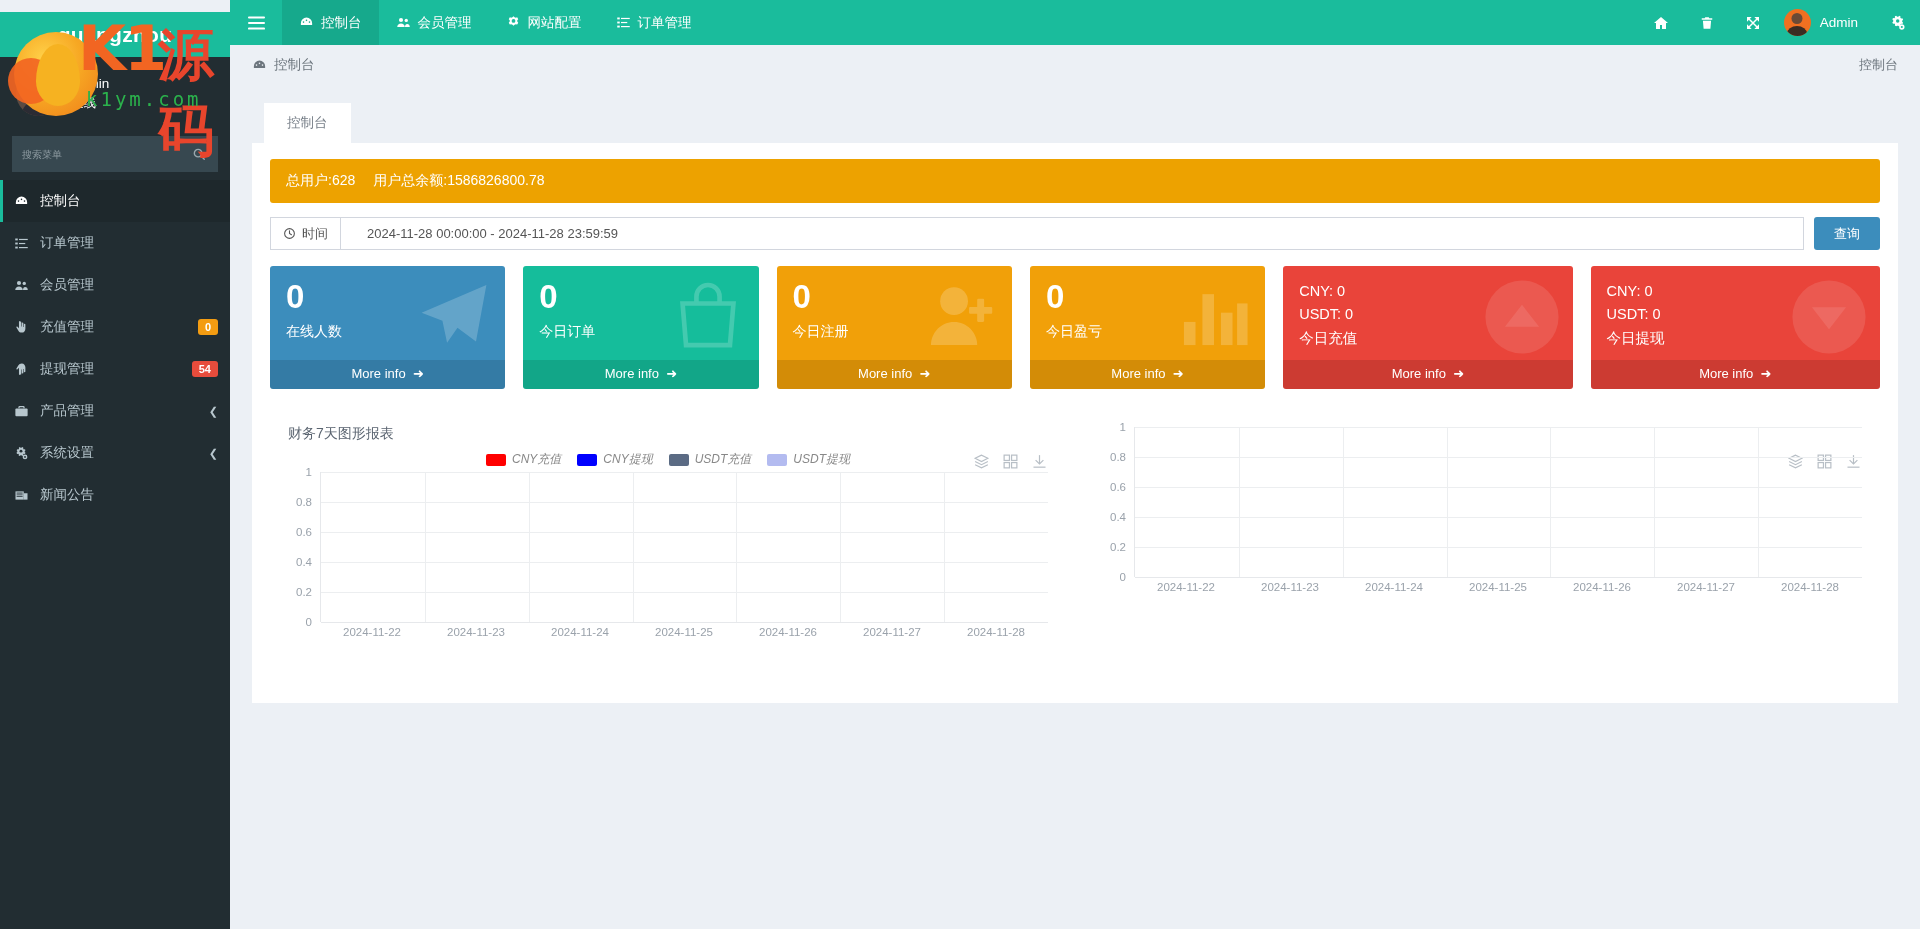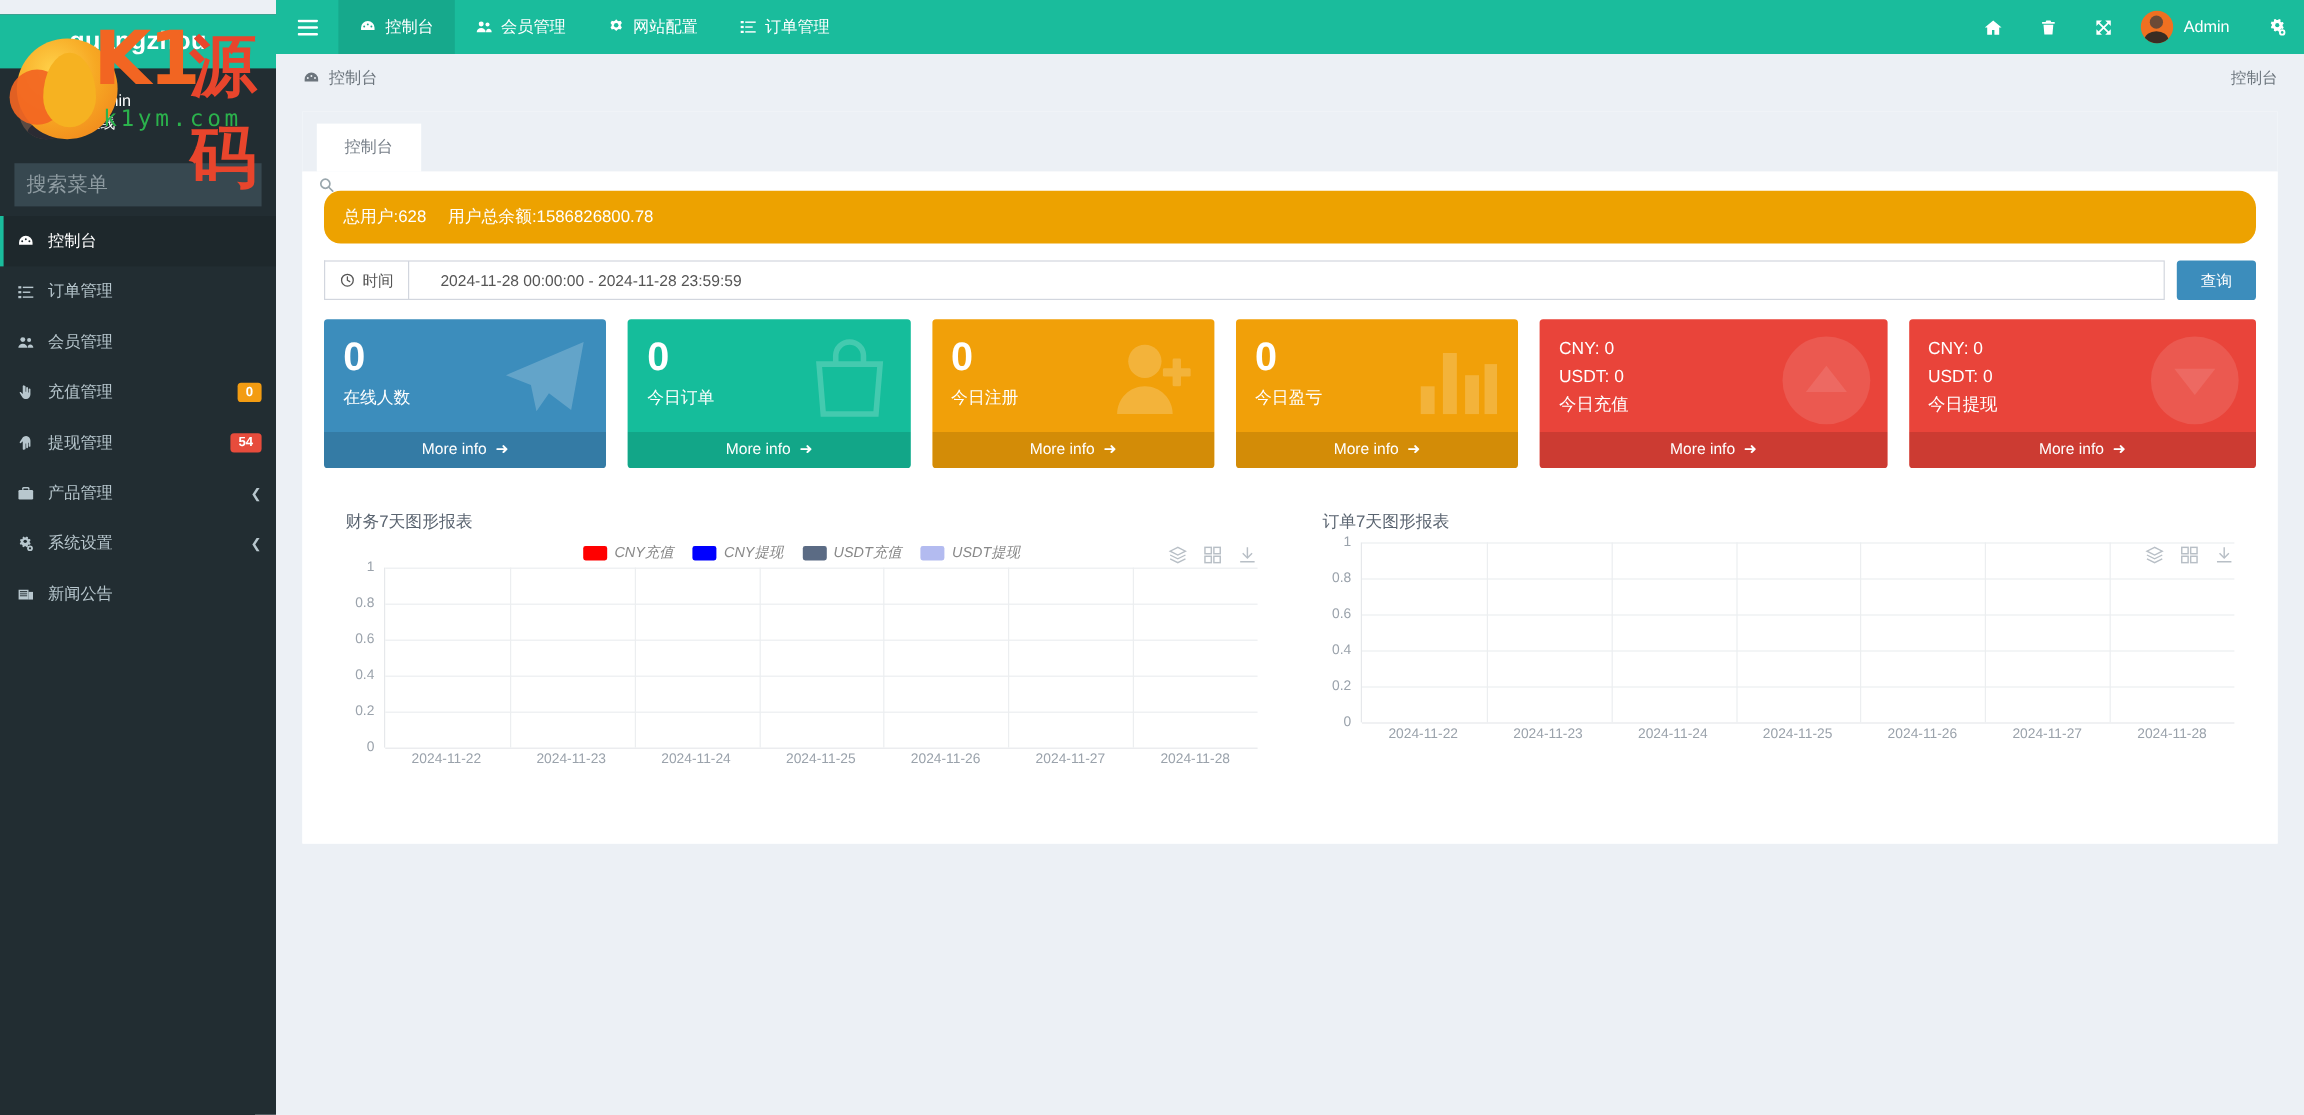--- a/index.html
+++ b/index.html
@@ -38,21 +38,21 @@
   }
   .sb-user-txt { line-height: 1.5; }
   .sb-user-name { color: #fff; font-size: 13.5px; }
   .sb-user-status { color: #fff; font-size: 12.5px; }
   .sb-search {
     margin: 6px 12px 8px 12px; height: 36px; background: #374850;
     display: flex; align-items: center; position: relative;
   }
   .sb-search input {
     flex: 1; background: transparent; border: 0; outline: none;
-    color: #bcc6cb; font-size: 17px; padding: 0 10px;
+    color: #bcc6cb; font-size: 10px; padding: 0 10px;
     font-family: inherit;
   }
   .sb-search input::placeholder { color: #8e9ba1; }
   .sb-search .ic { padding: 0 12px; color: #9aa7ad; font-size: 14px; }
 
   .sb-menu { margin-top: 4px; }
   .sb-item {
     display: flex; align-items: center; height: 42px; padding: 0 12px 0 14px;
     color: #b8c7ce; font-size: 13.5px; cursor: pointer; position: relative;
   }
@@ -139,21 +139,21 @@
   .tab {
     background: #fff; color: #888e96; font-size: 13.5px;
     padding: 10px 22px; cursor: pointer; border: 1px solid transparent;
   }
   .tab.active { color: #777f88; }
 
   .tab-body { background: #fff; padding: 16px 18px 18px 18px; min-height: 560px; }
 
   .alert-orange {
     background: #eda200; color: #fff; font-size: 14px;
-    padding: 13px 16px; border-radius: 14px; margin-bottom: 14px;
+    padding: 13px 16px; border-radius: 3px; margin-bottom: 14px;
     display: flex; gap: 18px;
   }
 
   .daterow { display: flex; align-items: stretch; margin-bottom: 16px; }
   .dr-addon {
     display: flex; align-items: center; gap: 6px;
     border: 1px solid #d2d6de; border-right: 0; background: #fff;
     padding: 0 12px; font-size: 13px; color: #555; white-space: nowrap;
   }
   .dr-input {
@@ -653,21 +653,20 @@
               <span class="xtick" style="left:7.142857142857142%">2024-11-22</span>
               <span class="xtick" style="left:21.428571428571427%">2024-11-23</span>
               <span class="xtick" style="left:35.714285714285715%">2024-11-24</span>
               <span class="xtick" style="left:50%">2024-11-25</span>
               <span class="xtick" style="left:64.28571428571429%">2024-11-26</span>
               <span class="xtick" style="left:78.57142857142857%">2024-11-27</span>
               <span class="xtick" style="left:92.85714285714286%">2024-11-28</span>
             </div>
   </div>
   <div class="chart-box">
-    <div class="chart-title">订单7天图形报表</div>
     <div class="chart-tools">
               <span>
                 <svg class="ico-svg" width="17" height="17" viewBox="0 0 24 24" fill="none" stroke="currentColor" stroke-width="1.6">
                   <path d="M12 3 3 7.5 12 12l9-4.5z"></path>
                   <path d="M3 12l9 4.5L21 12"></path>
                   <path d="M3 16.5 12 21l9-4.5"></path>
                 </svg>
               </span>
               <span>
                 <svg class="ico-svg" width="17" height="17" viewBox="0 0 24 24" fill="none" stroke="currentColor" stroke-width="1.7">

